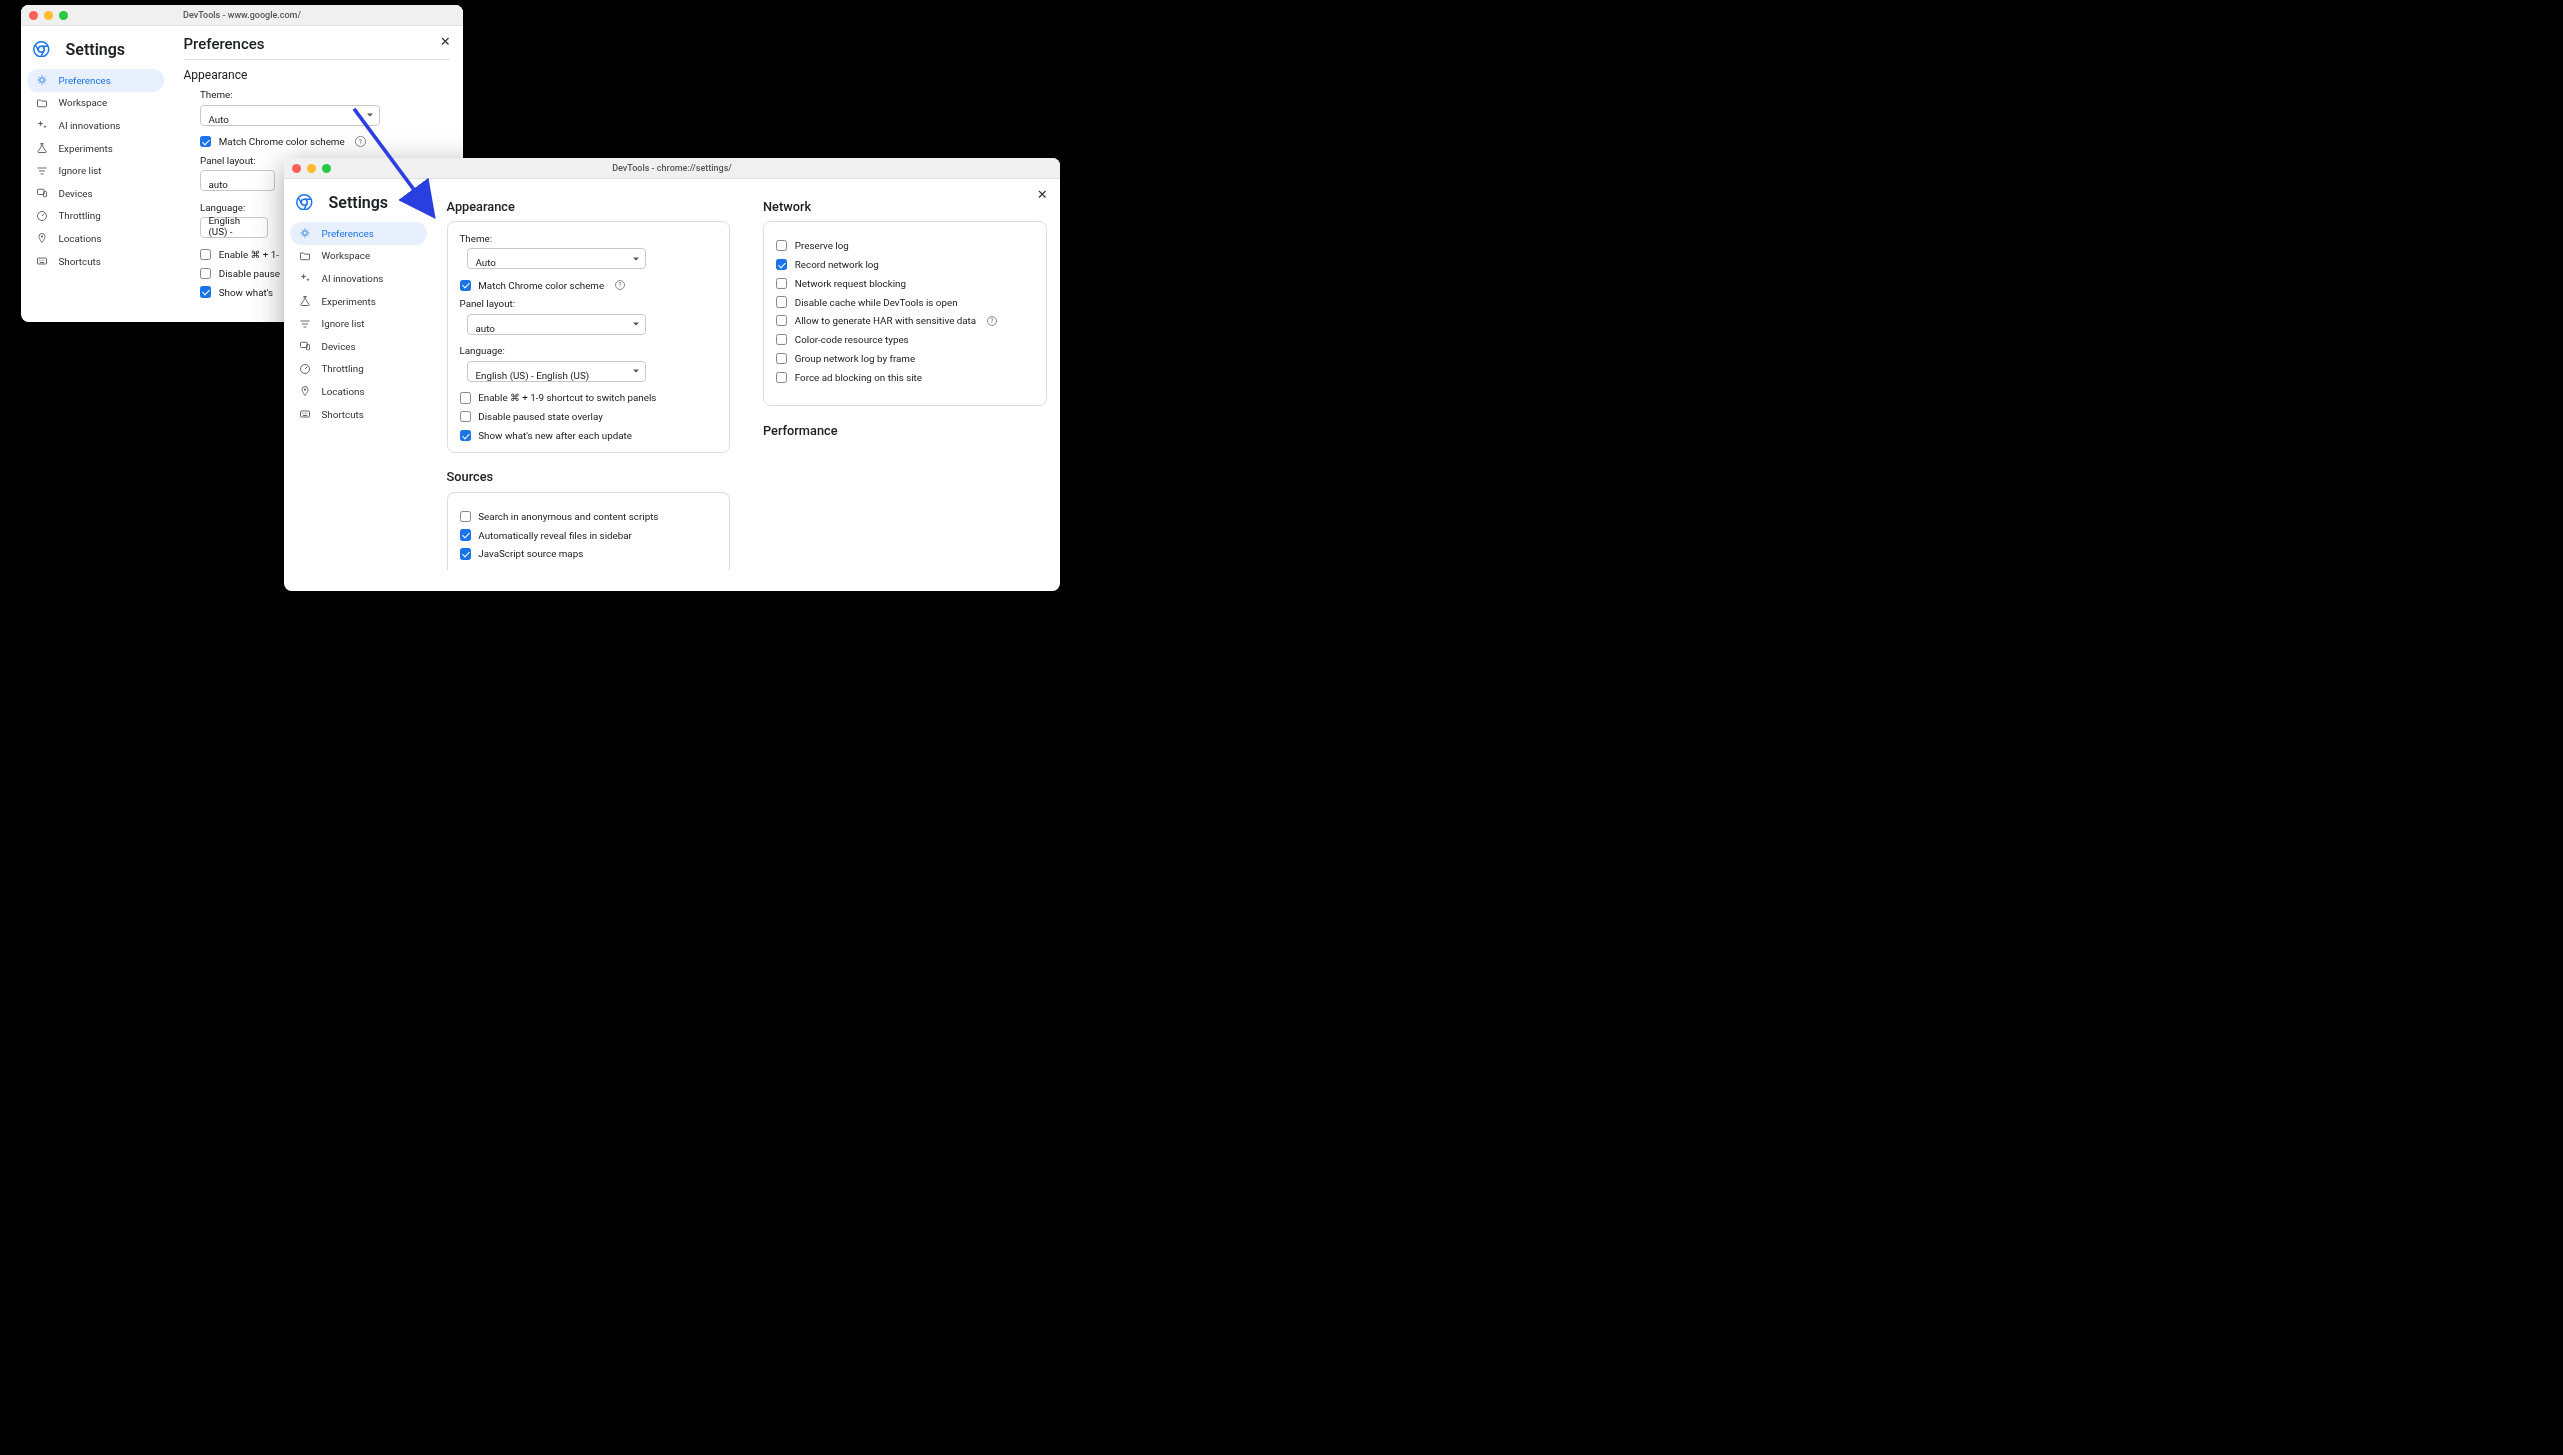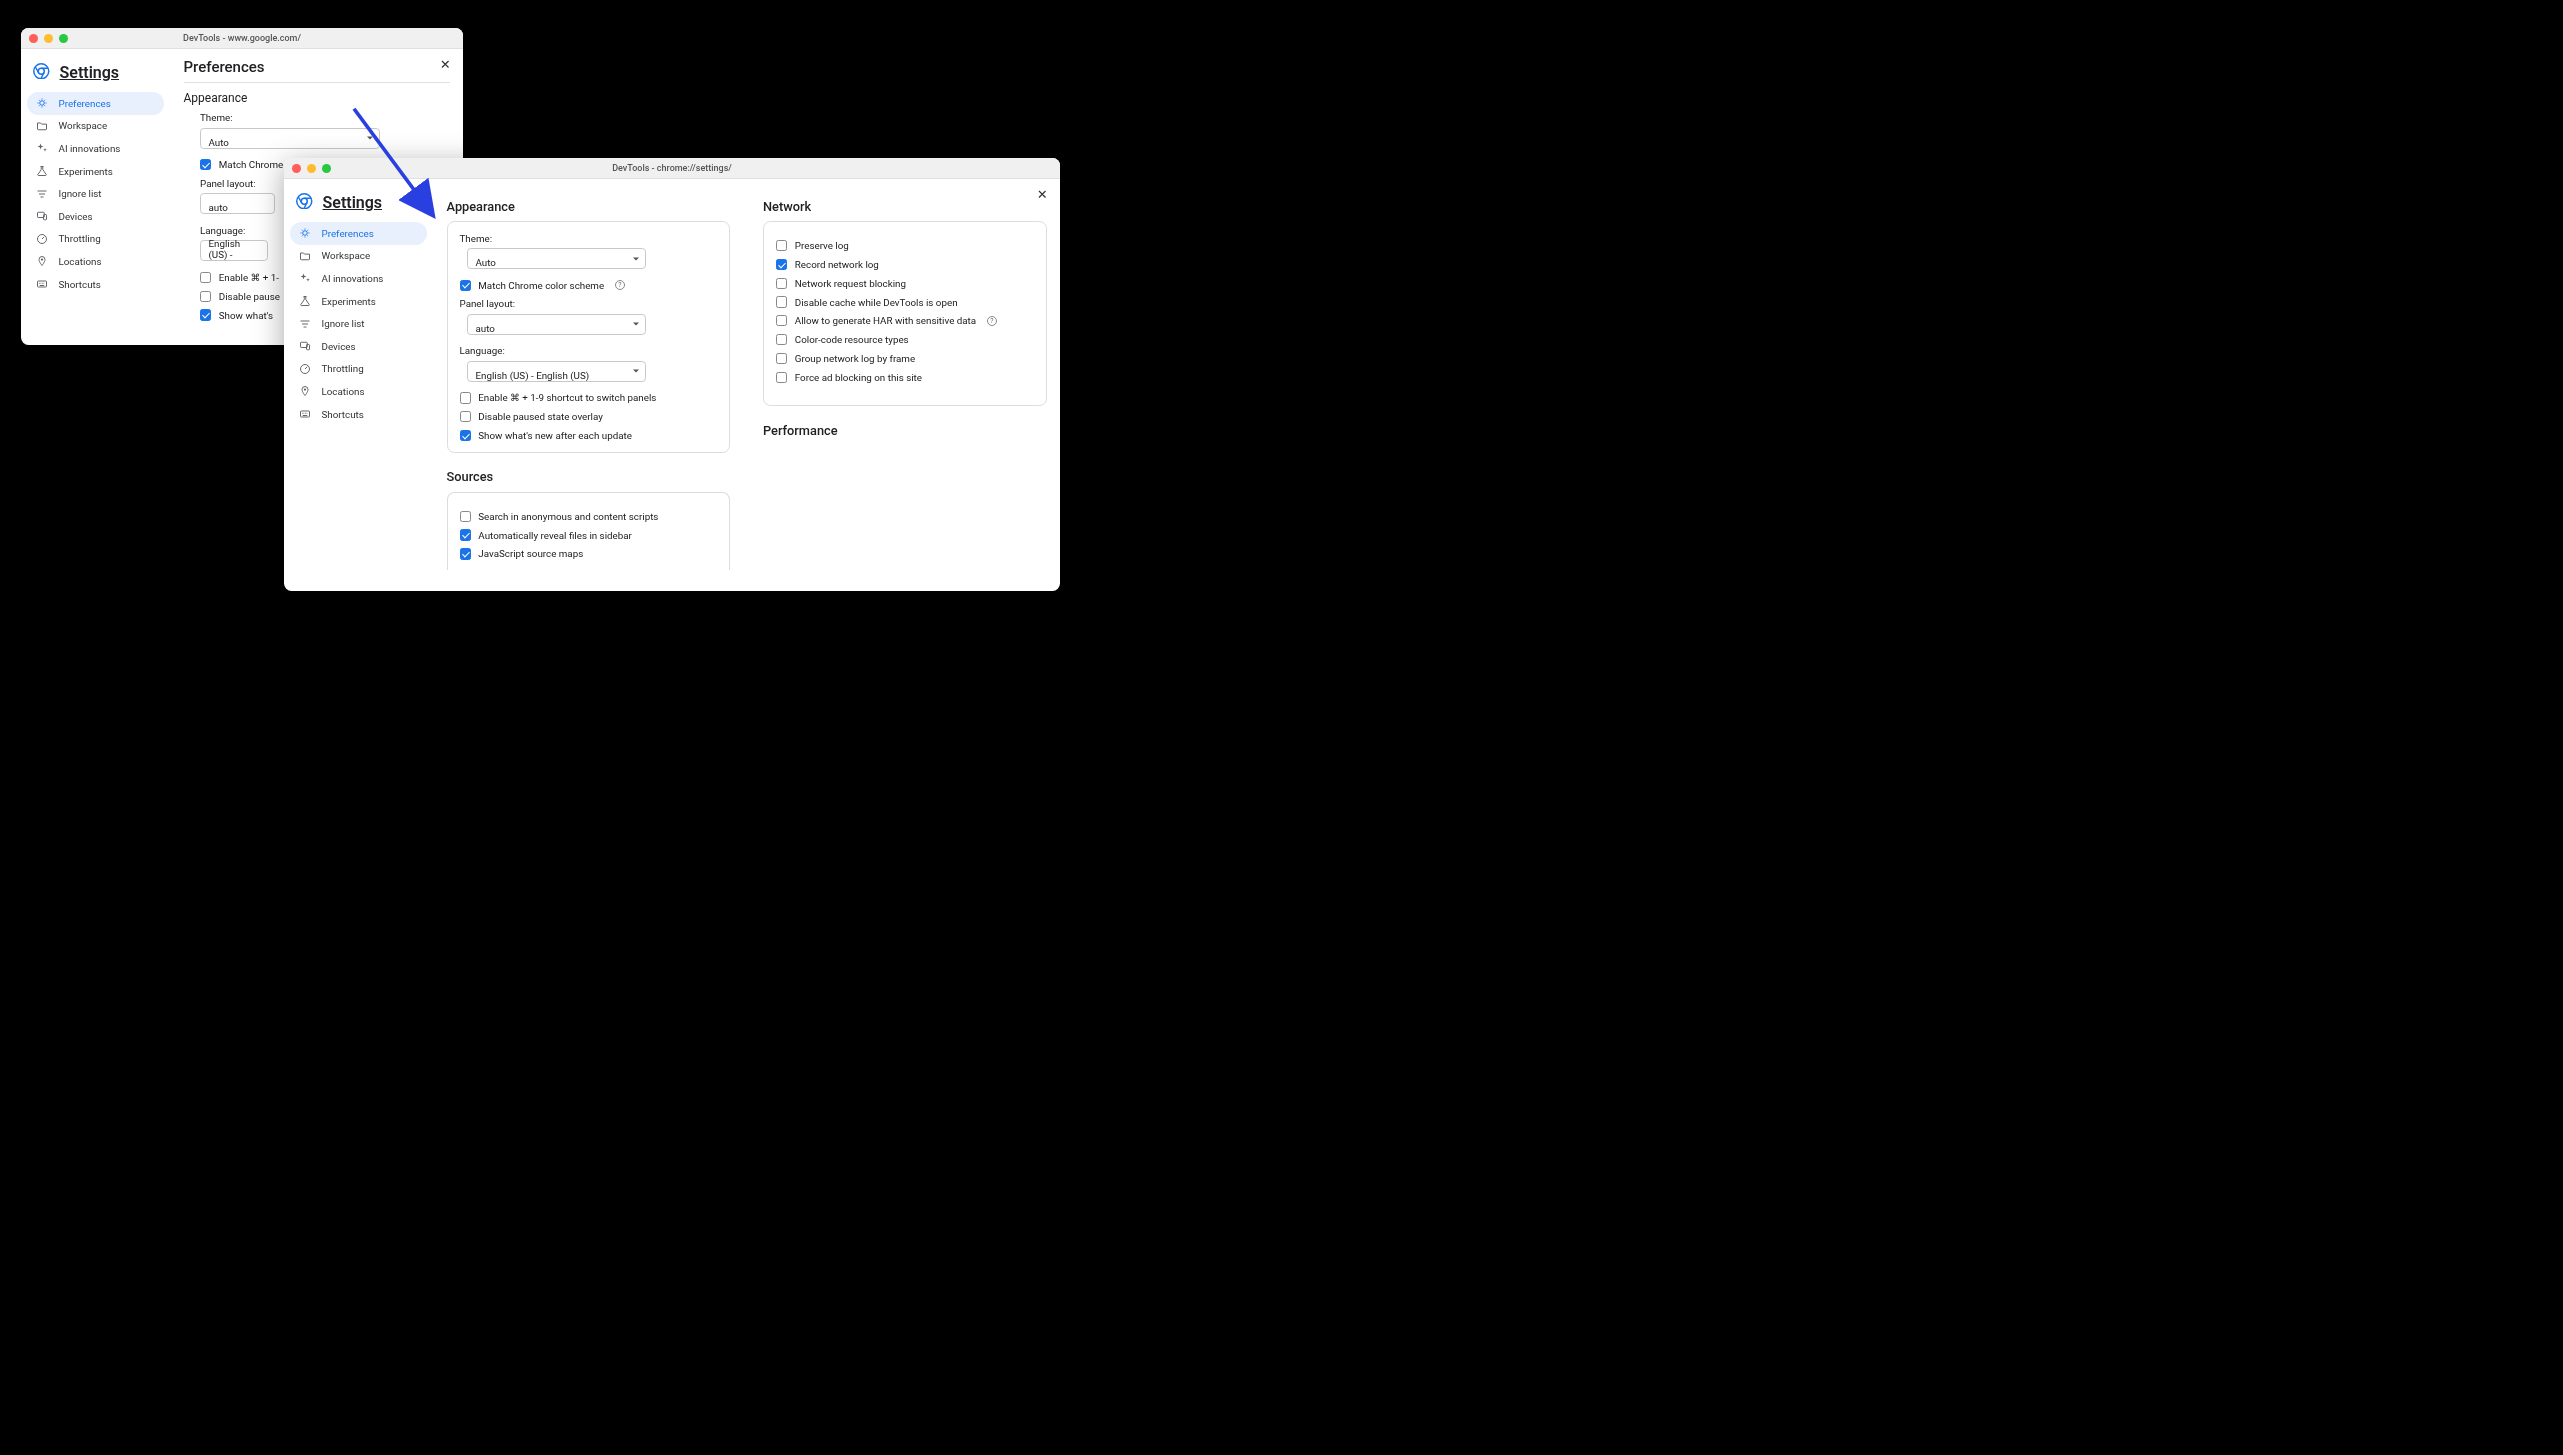--- a/index.html
+++ b/index.html
@@ -22,21 +22,21 @@
   border-bottom: 0.8px solid #e0e0e0; position: relative;
 }
 .traffic { display: flex; gap: 6px; position: absolute; left: 7.5px; }
 .dot { width: 9px; height: 9px; border-radius: 50%; }
 .dot.r { background:#ff5f57 } .dot.y { background:#febc2e } .dot.g { background:#28c840 }
 .titlebar-title {
   flex:1; text-align:center; font-size:9px; color:#555; font-weight:500;
 }
 .win-body { display:flex; height: calc(100% - 21px); }
 .sidebar { width: 149px; padding: 9px 6px; flex-shrink:0; }
-.settings-hdr { display:flex; gap:10px; padding: 4.5px 6px 10.5px 6px; text-decoration: underline; }
+.settings-hdr { display:flex; align-items:center; gap:16px; padding: 4.5px 6px 10.5px 6px; }
 .settings-hdr svg { width:16.5px; height:16.5px; }
 .settings-hdr h1 { font-size:16px; font-weight:600; }
 .nav-item { display:flex; align-items:center; gap:10.5px; padding:5.3px 9px; border-radius:12px; cursor:pointer; font-size:9.8px; color:#333; }
 .nav-item.active { background:#e8f0fe; color:#1a73e8; }
 .nav-item.active .nico { color:#1a73e8; }
 .nico { width:12px; height:12px; color:#5f6368; flex-shrink:0; display:flex; align-items:center; justify-content:center; }
 .content { flex:1; padding: 9px 13.5px; position:relative; overflow:hidden; }
 .close-x { position:absolute; top:7.5px; right:10.5px; width:15px; height:15px; cursor:pointer; display:flex; align-items:center; justify-content:center; color:#333; }
 .page-title { font-size:15px; font-weight:500; margin-bottom:7.5px; padding-bottom:6px; border-bottom:0.8px solid #e0e0e0; }
 .sect-title { font-size:12.8px; font-weight:500; margin: 6px 0 7.5px; }
@@ -99,21 +99,21 @@
         <circle cx="11" cy="11" r="10" fill="none" stroke="#1a73e8" stroke-width="2"></circle>
         <circle cx="11" cy="11" r="4" fill="none" stroke="#1a73e8" stroke-width="2"></circle>
         <path stroke="#1a73e8" stroke-width="2" fill="none" d="M11 7h9M7.5 13L3 5M14.5 13l-4 8"></path>
       </g>
 <g id="ic-x">
         <path stroke="currentColor" stroke-width="1.8" d="M3 3l10 10M13 3L3 13"></path>
       </g>
 </defs>
 </svg>
 
-<div class="window" style="left:21px; top:28px; width:442px; height:317px;">
+<div class="window" style="left:21px; top:5px; width:442px; height:317px;">
   <div class="titlebar">
     <div class="traffic">
       <div class="dot r"></div>
       <div class="dot y"></div>
       <div class="dot g"></div>
     </div>
     <div class="titlebar-title">DevTools - www.google.com/</div>
   </div>
   <div class="win-body">
     <div class="sidebar">

